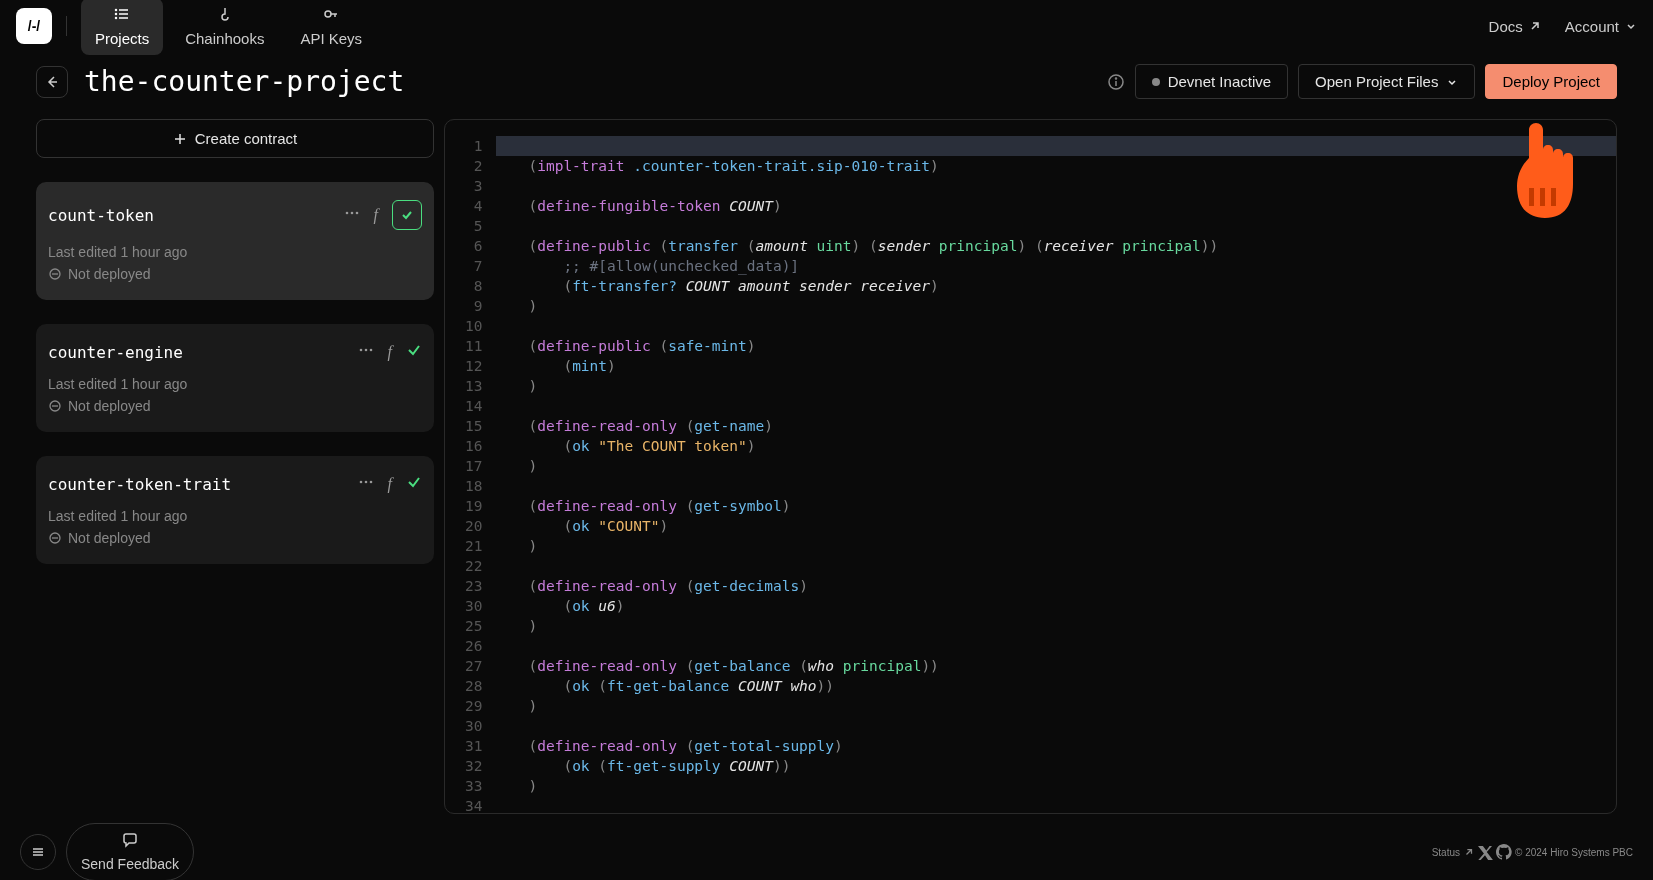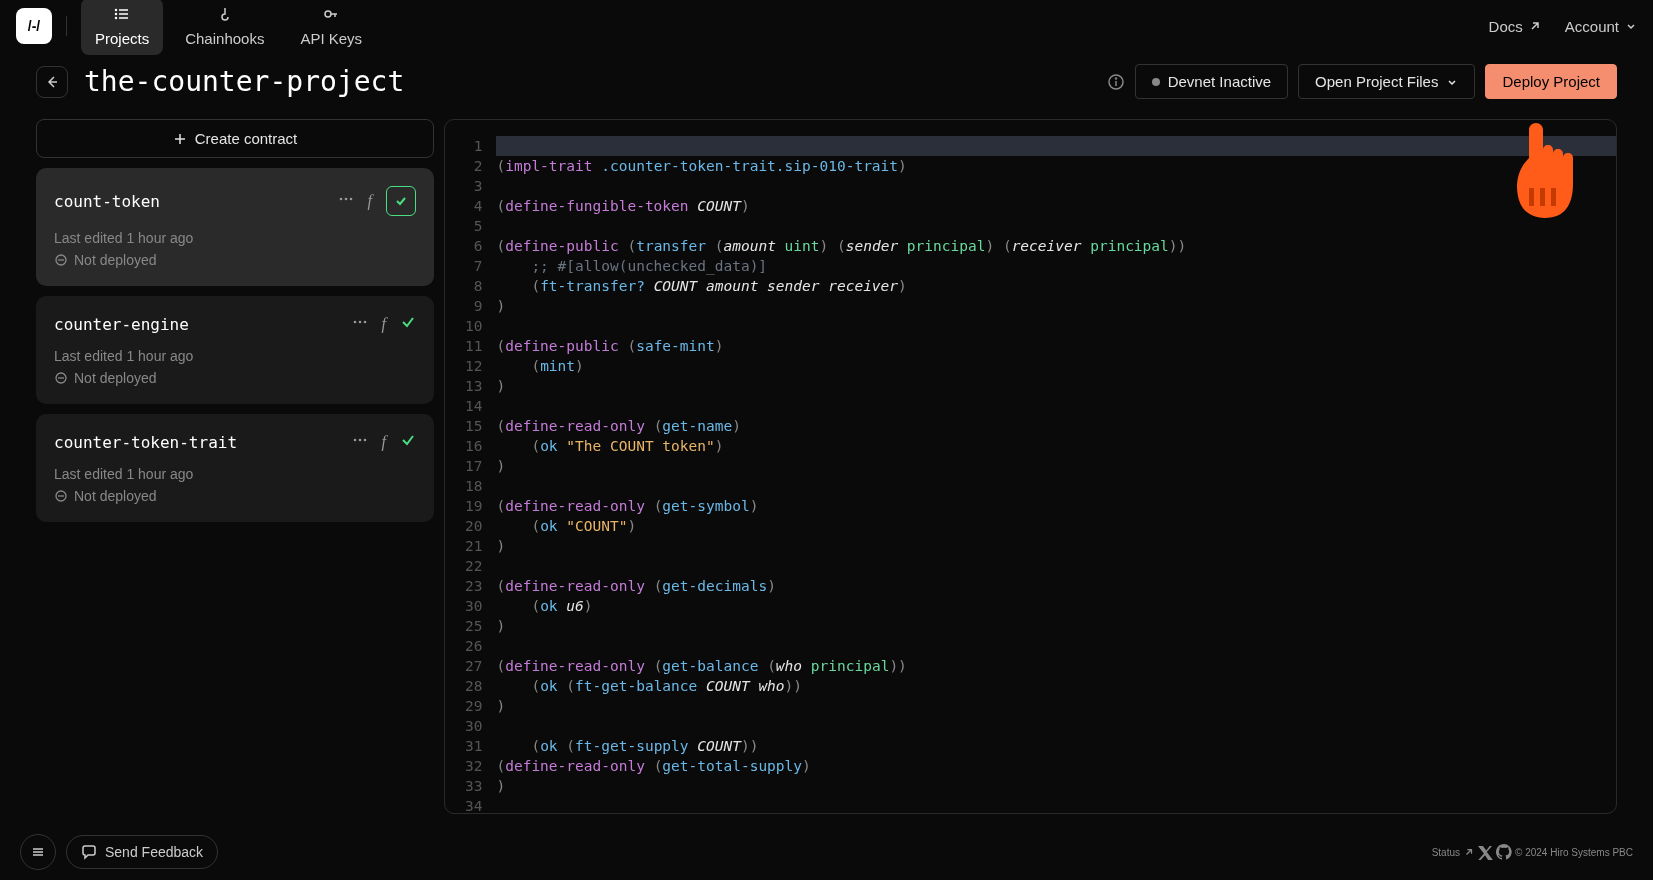--- a/index.html
+++ b/index.html
@@ -133,38 +133,38 @@
       display: flex;
       flex: 1;
       gap: 10px;
       padding: 0 36px 10px 36px;
       min-height: 0;
     }
     .sidebar {
       width: 398px;
       display: flex;
       flex-direction: column;
-      gap: 10px;
+      gap: 24px;
     }
     .create-btn {
       display: flex;
       align-items: center;
       justify-content: center;
       gap: 8px;
       padding: 10px;
       border: 1px solid #333;
       border-radius: 8px;
       cursor: pointer;
       font-size: 15px;
       color: #e5e5e5;
     }
     .contract-card {
       background: #1a1a1a;
       border-radius: 10px;
-      padding: 18px 18px;
+      padding: 18px 12px;
       cursor: pointer;
     }
     .contract-card.active {
       background: #2a2a2a;
     }
     .card-head {
       display: flex;
       align-items: center;
       gap: 8px;
       margin-bottom: 14px;
@@ -235,21 +235,21 @@
       position: absolute;
       top: 16px;
       left: 0;
       right: 0;
       height: 20px;
       background: #2a2f3a;
     }
     .code-lines {
       position: relative;
     }
-    .code-lines > div { height: 20px; white-space: pre; }
+    .code-lines > div { height: 20px; white-space: pre; margin-left: 32px; }
     .p { color: #888; }
     .kw { color: #c57cd9; }
     .fn { color: #6bb8e8; }
     .str { color: #e8b468; }
     .id { color: #e5e5e5; font-style: italic; }
     .ty { color: #68d99e; }
     .cm { color: #6b7280; }
     .cursor-hand {
       position: absolute;
       top: 118px;
@@ -268,20 +268,21 @@
     .footer-btn {
       display: flex;
       align-items: center;
       gap: 8px;
       padding: 8px 14px;
       border: 1px solid #333;
       border-radius: 999px;
       font-size: 14px;
       color: #ccc;
       cursor: pointer;
+      flex-direction: column;
     }
     .footer-icon-btn {
       width: 36px;
       height: 36px;
       border: 1px solid #333;
       border-radius: 999px;
       display: flex;
       align-items: center;
       justify-content: center;
       color: #ccc;
@@ -530,22 +531,22 @@
         <div><span class="p">)</span></div>
         <div></div>
         <div><span class="p">(</span><span class="kw">define-read-only</span> <span class="p">(</span><span class="fn">get-decimals</span><span class="p">)</span></div>
         <div>    <span class="p">(</span><span class="fn">ok</span> <span class="id">u6</span><span class="p">)</span></div>
         <div><span class="p">)</span></div>
         <div></div>
         <div><span class="p">(</span><span class="kw">define-read-only</span> <span class="p">(</span><span class="fn">get-balance</span> <span class="p">(</span><span class="id">who</span> <span class="ty">principal</span><span class="p">))</span></div>
         <div>    <span class="p">(</span><span class="fn">ok</span> <span class="p">(</span><span class="fn">ft-get-balance</span> <span class="id">COUNT who</span><span class="p">))</span></div>
         <div><span class="p">)</span></div>
         <div></div>
+        <div><span class="p">(</span><span class="kw">define-read-only</span> <span class="p">(</span><span class="fn">get-total-supply</span><span class="p">)</span></div>
         <div>    <span class="p">(</span><span class="fn">ok</span> <span class="p">(</span><span class="fn">ft-get-supply</span> <span class="id">COUNT</span><span class="p">))</span></div>
-        <div><span class="p">(</span><span class="kw">define-read-only</span> <span class="p">(</span><span class="fn">get-total-supply</span><span class="p">)</span></div>
         <div><span class="p">)</span></div>
         <div></div>
       </div>
     </div>
   </div>
 </div>
 
 <div class="footer">
   <div class="footer-icon-btn">
     <svg width="16" height="16" viewBox="0 0 16 16" fill="none" stroke="currentColor" stroke-width="1.5">

